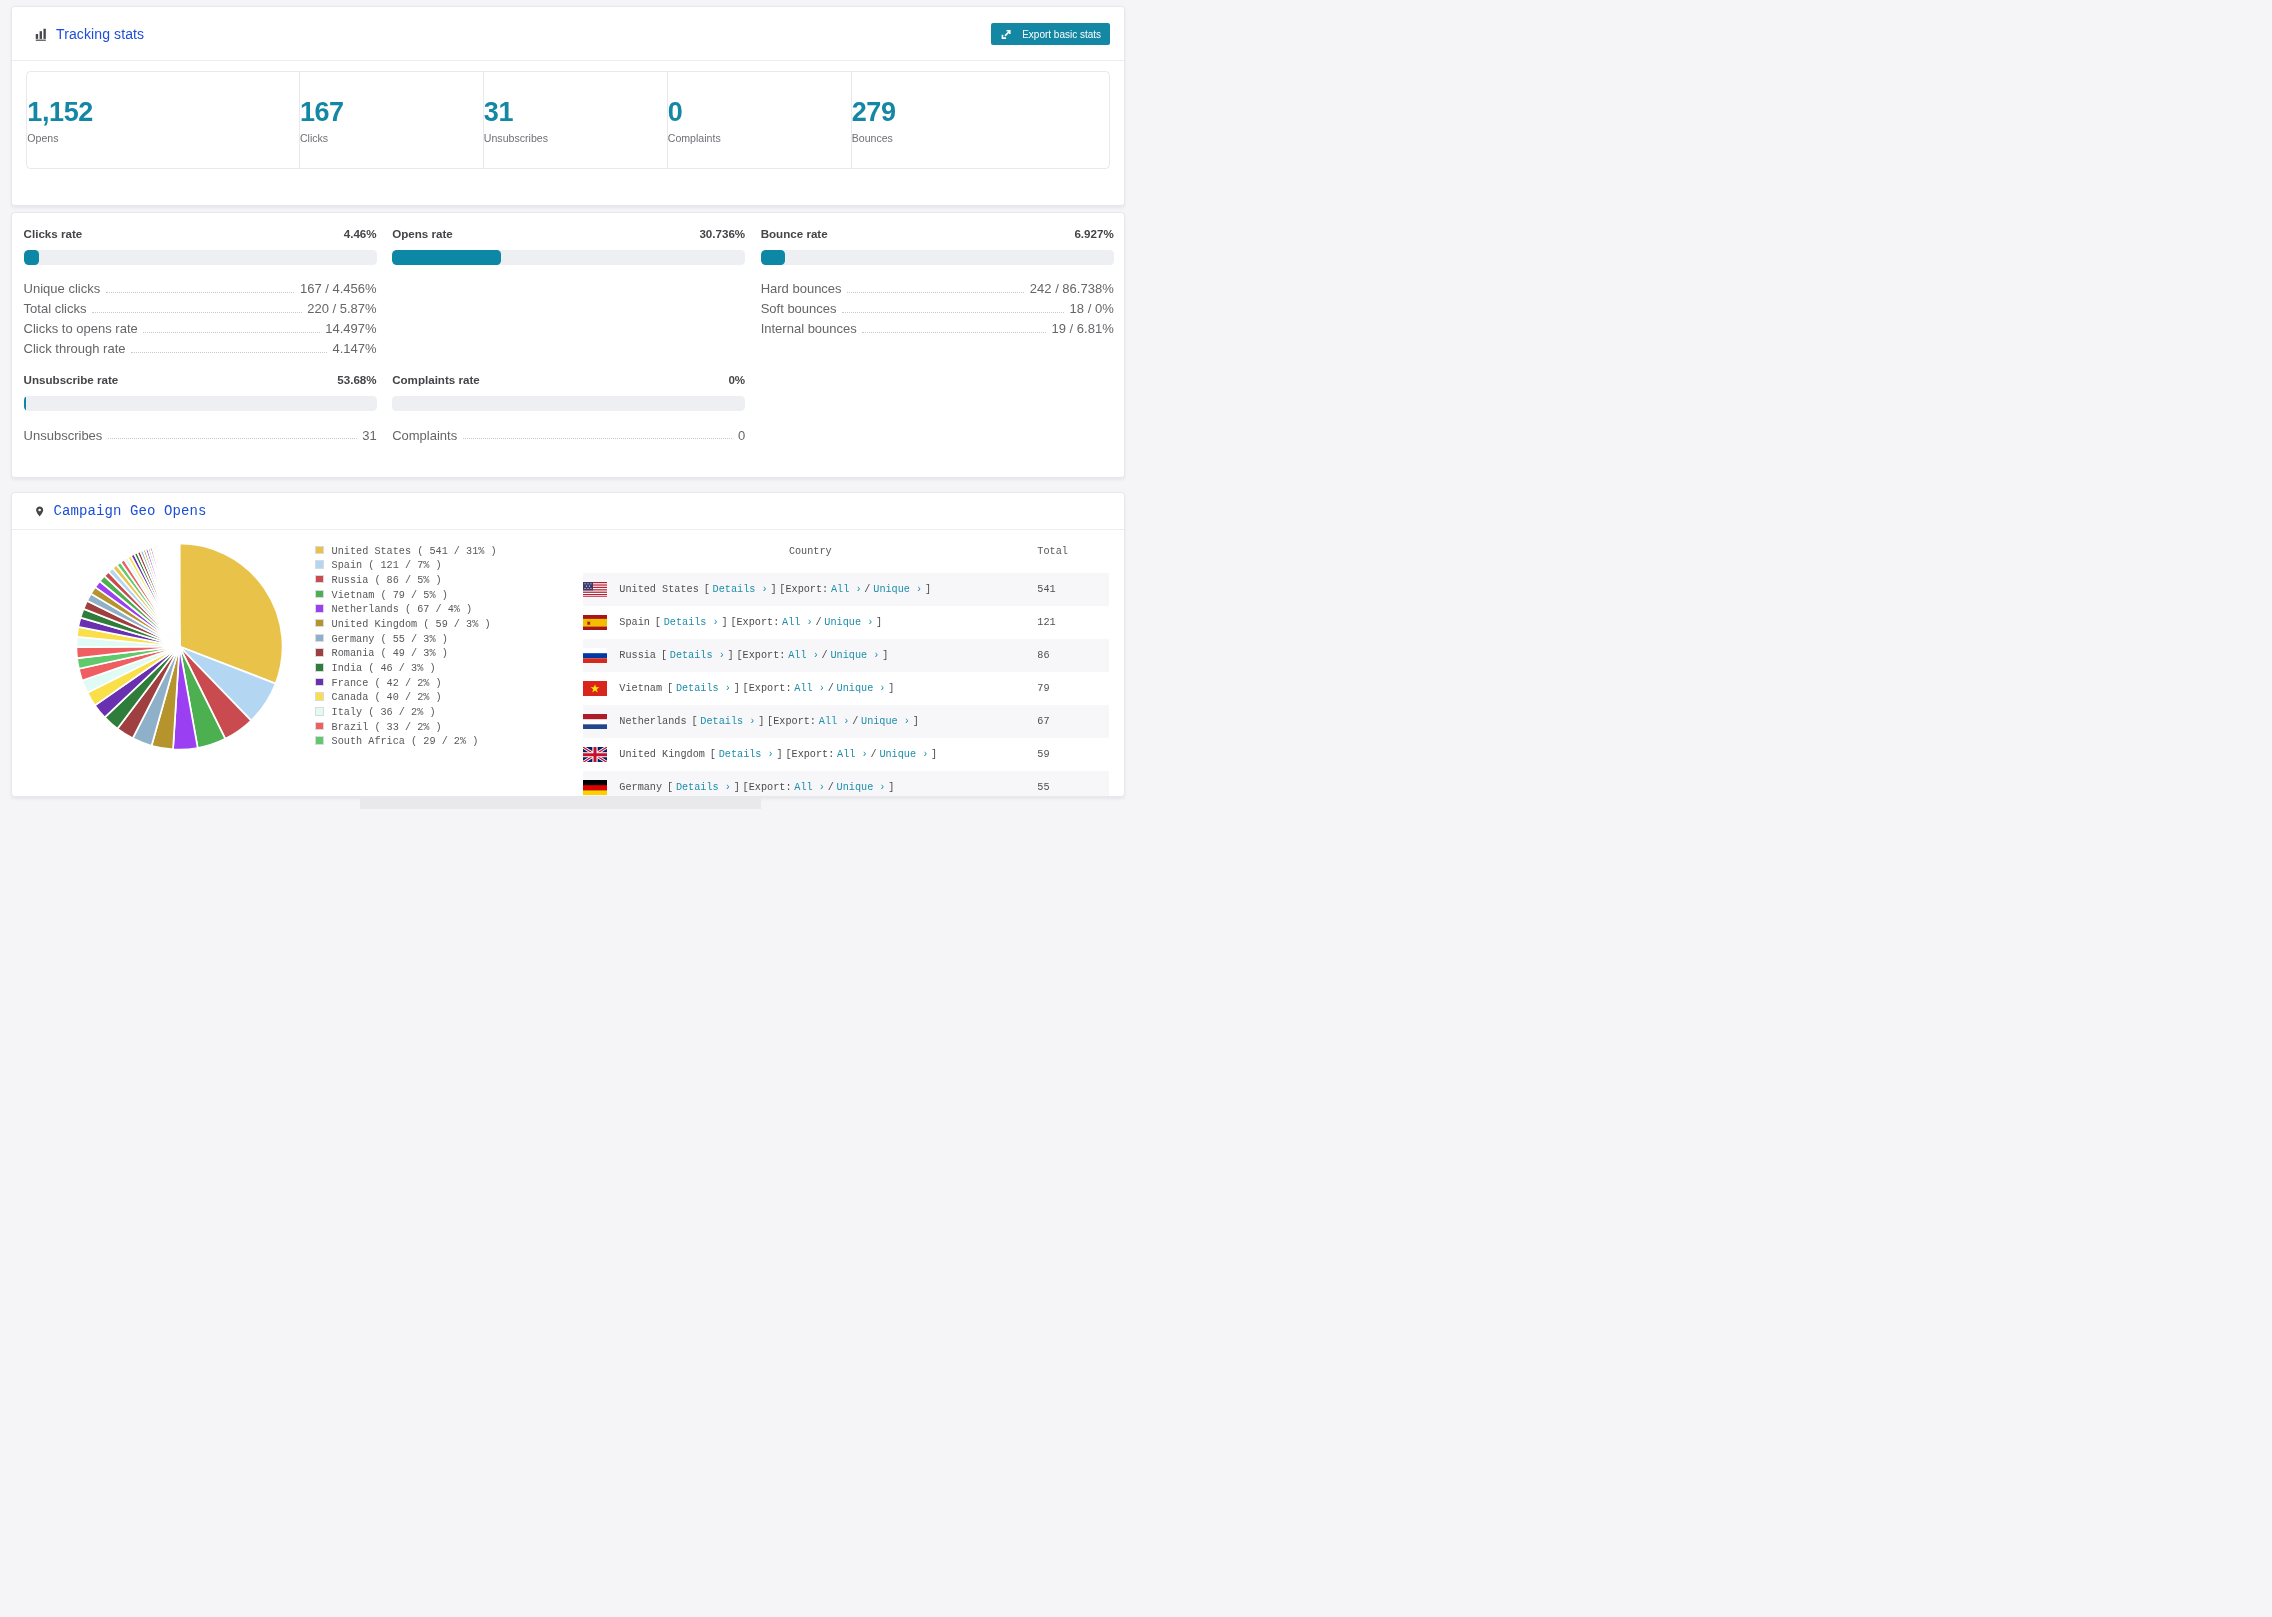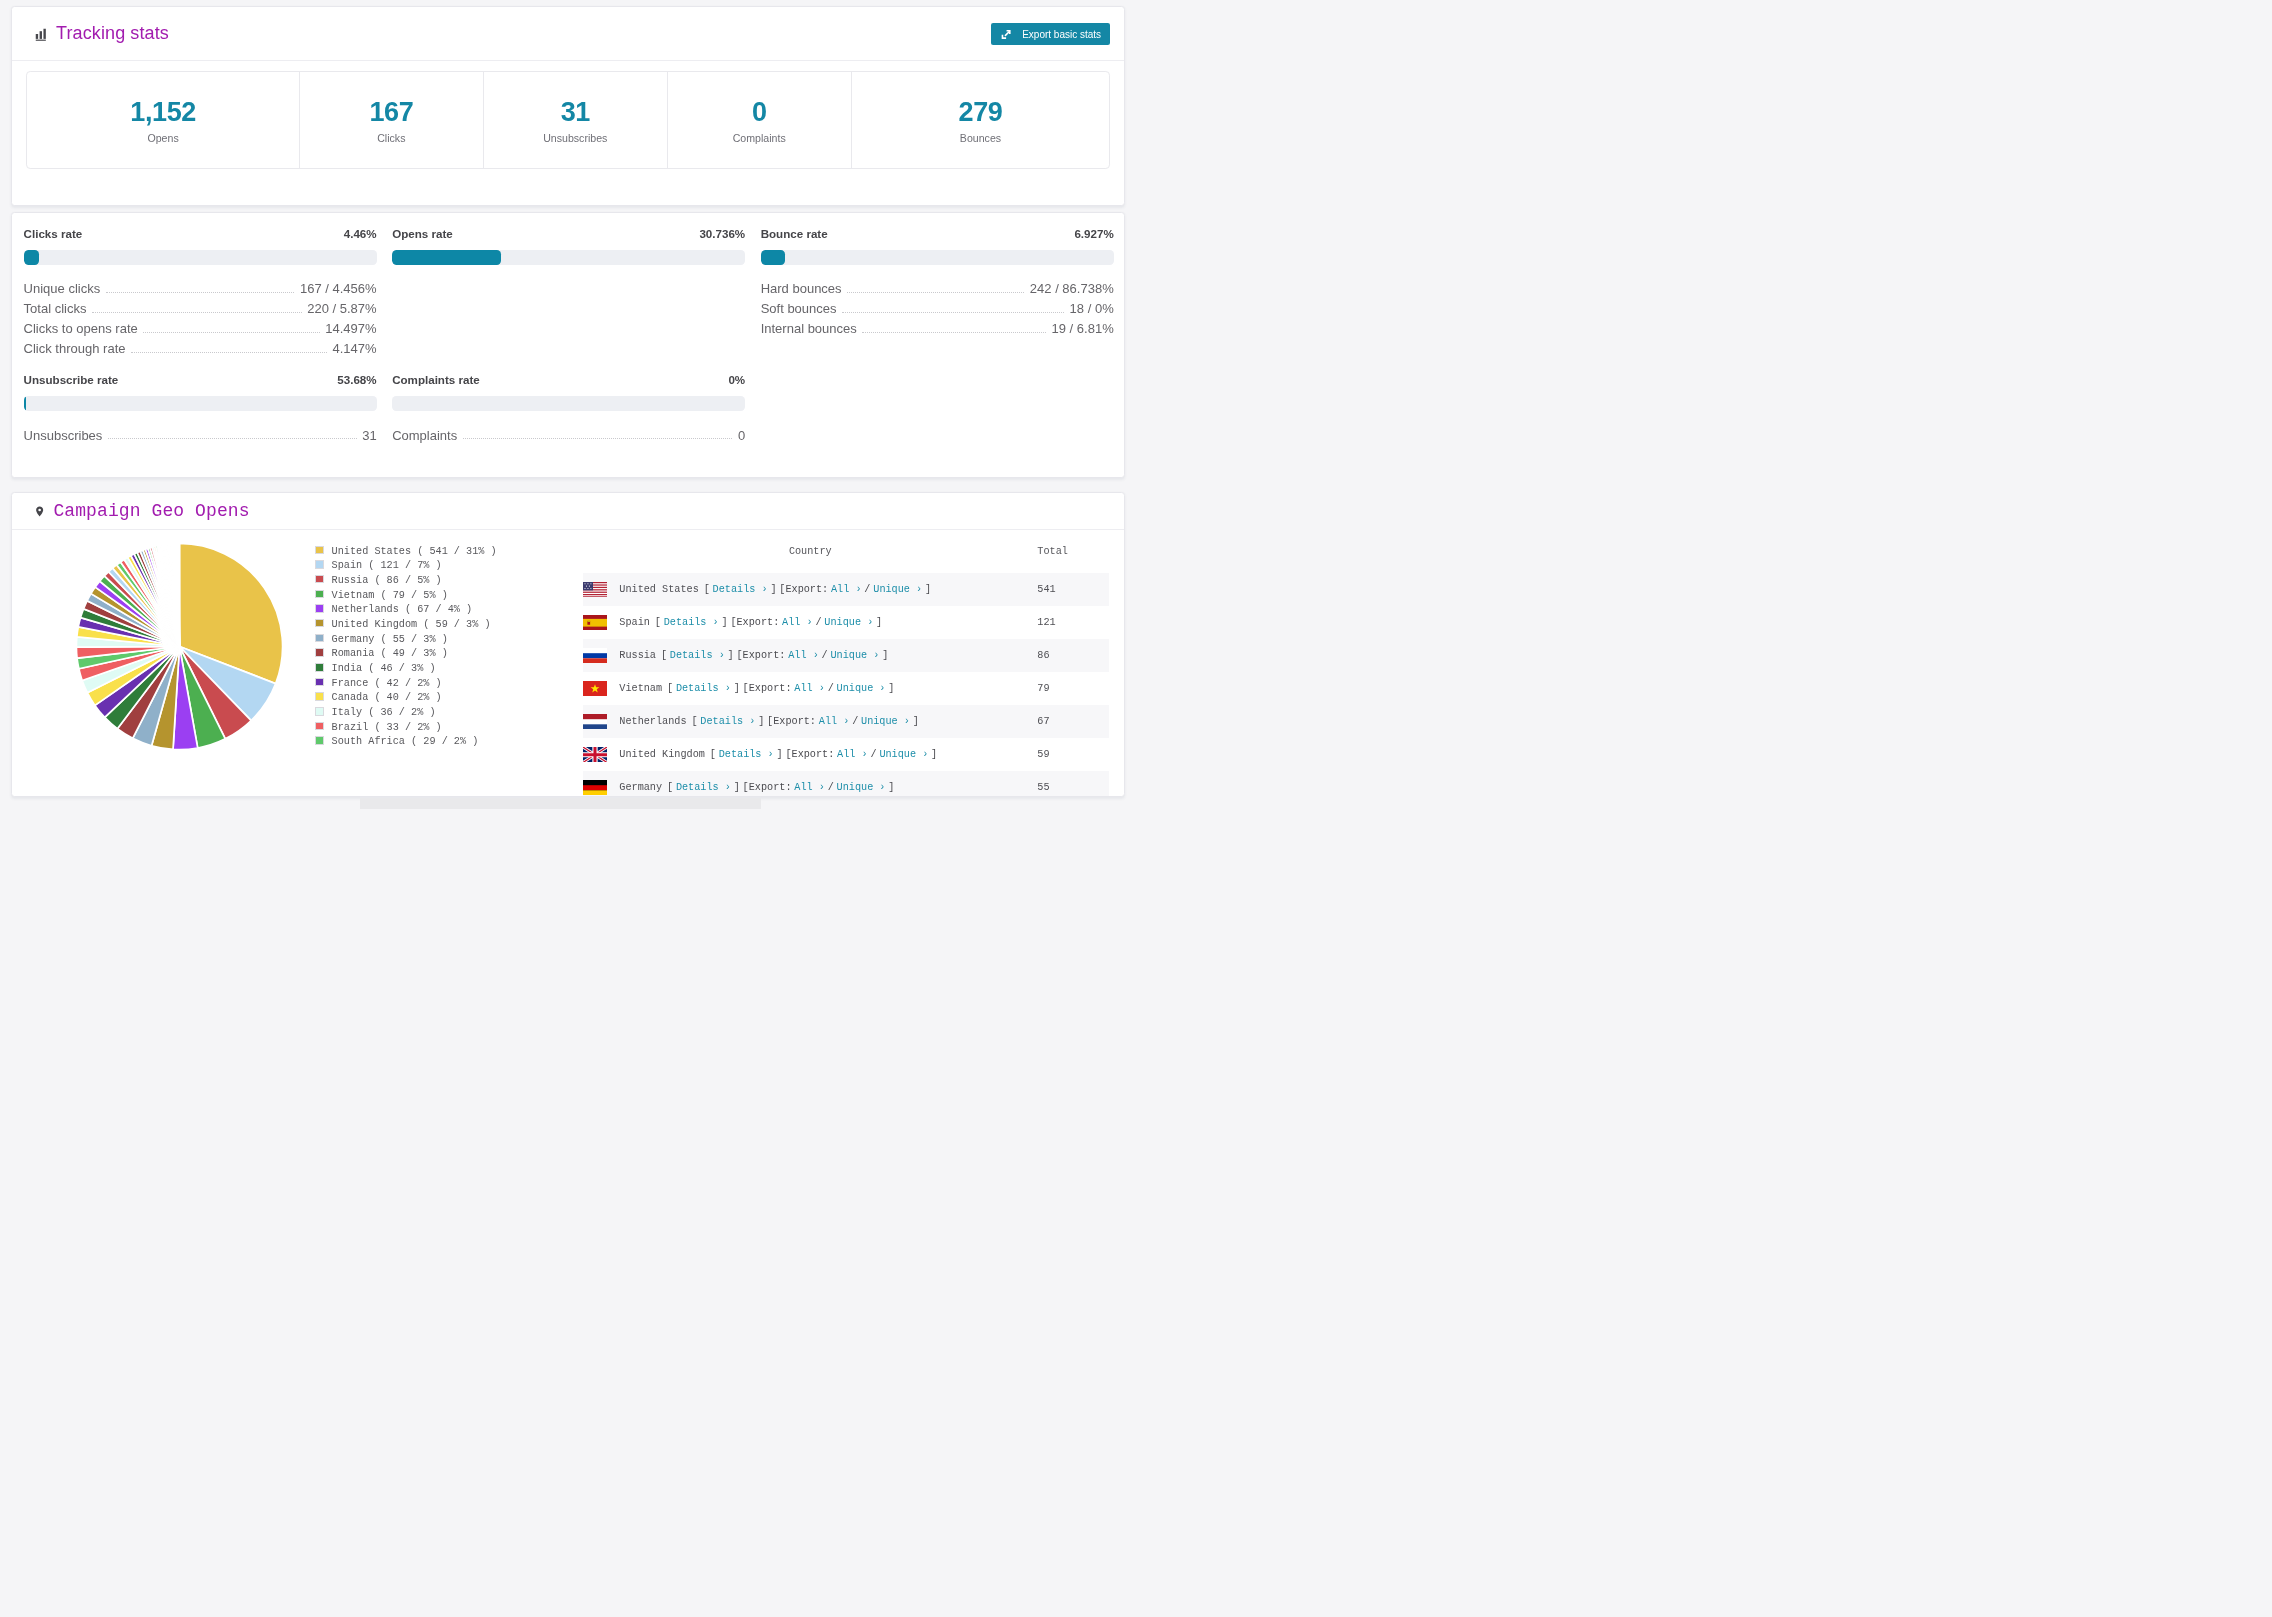--- a/index.html
+++ b/index.html
@@ -20,38 +20,38 @@
   #card-rates    { top: 212px; height: 266px; }
   #card-geo      { top: 492px; height: 305px; overflow: hidden; font-family: Liberation Mono, monospace; }
 
   .card-head {
     display: flex; align-items: center;
     padding-left: 22px; border-bottom: 0.7px solid #ededf1;
     position: relative;
   }
   #card-tracking .card-head { height: 54px; }
   #card-geo .card-head { height: 37px; }
-  .card-title { font-size: 18px; font-weight: 400; color: #a21caf; margin-left: 7.8px; letter-spacing: 0.1px; }
+  .card-title { font-size: 14px; font-weight: 400; color: #1d4ed8; margin-left: 7.8px; letter-spacing: 0.1px; }
   .head-icon { display: inline-flex; align-items: center; }
 
   .export-btn {
     position: absolute; right: 14px; top: 16px;
     height: 22px; padding: 0 9.2px;
     display: inline-flex; align-items: center; gap: 11px;
     background: #1487a5; color: #fff; border: none; border-radius: 2.1px;
     font-family: "Liberation Sans", sans-serif; font-size: 10px; cursor: pointer;
   }
 
   .stats-row {
     margin: 10px 14px 0 14px; height: 98px;
     border: 0.7px solid #e9e9ed; border-radius: 4.2px;
     display: grid; grid-template-columns: 25.1% 17% 17% 17% 23.9%;
   }
   .stat-cell {
-    display: flex; flex-direction: column; align-items: center; justify-content: center;
+    display: flex; flex-direction: column; align-items: flex-start; justify-content: center;
     border-left: 0.7px solid #e9e9ed;
   }
   .stat-cell:first-child { border-left: none; }
   .stat-value { font-size: 27px; font-weight: 700; color: #1487a5; letter-spacing: -0.4px; }
   .stat-label { font-size: 10.6px; color: #6f6f76; margin-top: 4.2px; }
 
   .rates-grid {
     display: grid; grid-template-columns: repeat(3, 1fr);
     column-gap: 15.5px; row-gap: 17px;
     padding: 14px 10.6px 0 11.3px;

